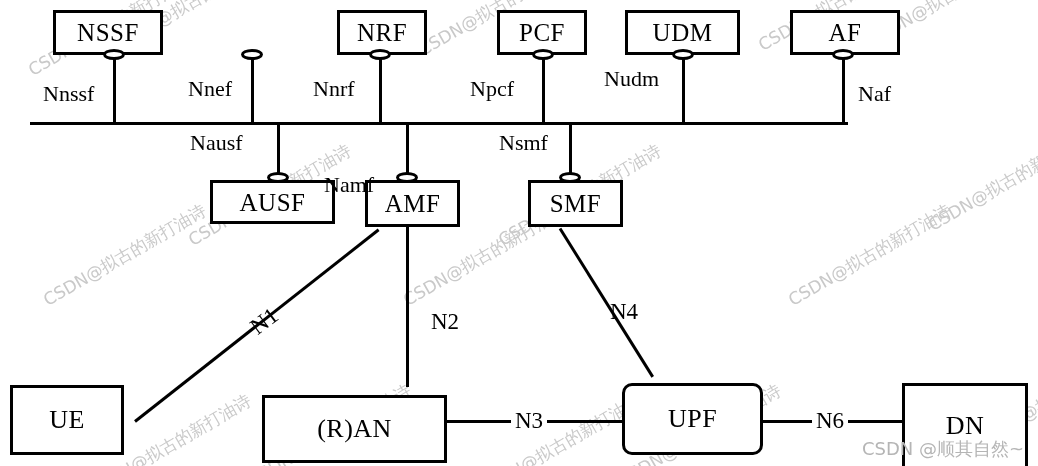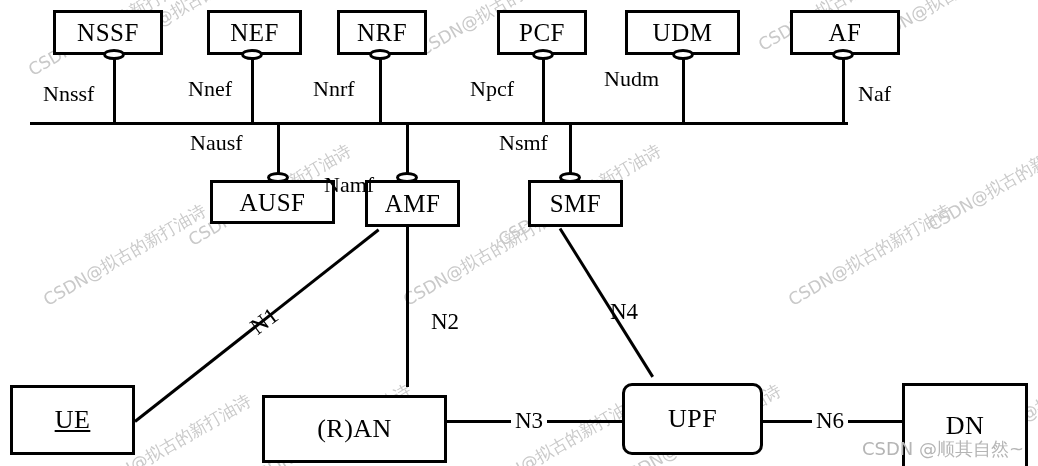--- a/index.html
+++ b/index.html
@@ -132,23 +132,20 @@
   <div class="wm" style="left:90px;top:480px;">CSDN@拟古的新打油诗</div>
   <div class="wm" style="left:250px;top:470px;">CSDN@拟古的新打油诗</div>
   <div class="wm" style="left:480px;top:480px;">CSDN@拟古的新打油诗</div>
   <div class="wm" style="left:620px;top:470px;">CSDN@拟古的新打油诗</div>
   <div class="wm" style="left:850px;top:500px;">CSDN@拟古的新打油诗</div>
   <div class="wm" style="left:980px;top:430px;">CSDN@拟古的新打油诗</div>
 
   <div class="nfbox" style="left:53px;top:10px;width:110px;height:45px;">
     <span class="lbl">NSSF</span>
   </div>
-  <div class="nfbox" style="left:207px;top:10px;width:95px;height:45px;">
-    <span class="lbl">NEF</span>
-  </div>
   <div class="nfbox" style="left:337px;top:10px;width:90px;height:45px;">
     <span class="lbl">NRF</span>
   </div>
   <div class="nfbox" style="left:497px;top:10px;width:90px;height:45px;">
     <span class="lbl">PCF</span>
   </div>
   <div class="nfbox" style="left:625px;top:10px;width:115px;height:45px;">
     <span class="lbl">UDM</span>
   </div>
   <div class="nfbox" style="left:790px;top:10px;width:110px;height:45px;">
@@ -198,21 +195,21 @@
   <div class="nfbox" style="left:210px;top:180px;width:125px;height:44px;">
     <span class="lbl">AUSF</span>
   </div>
   <div class="nfbox" style="left:365px;top:180px;width:95px;height:47px;">
     <span class="lbl">AMF</span>
   </div>
   <div class="nfbox" style="left:528px;top:180px;width:95px;height:47px;align-items:center;">
     <span class="lbl">SMF</span>
   </div>
 
-  <div class="nfbox big" style="left:10px;top:385px;width:125px;height:70px;text-decoration:underline;">
+  <div class="nfbox big" style="left:10px;top:385px;width:114px;height:70px;">
     <span class="lbl">UE</span>
   </div>
   <div class="nfbox big" style="left:262px;top:395px;width:185px;height:68px;">
     <span class="lbl">(R)AN</span>
   </div>
   <div class="nfbox big" style="left:622px;top:383px;width:141px;height:72px;border-radius:10px;">
     <span class="lbl">UPF</span>
   </div>
   <div class="nfbox big" style="left:902px;top:383px;width:126px;height:86px;">
     <span class="lbl">DN</span>

